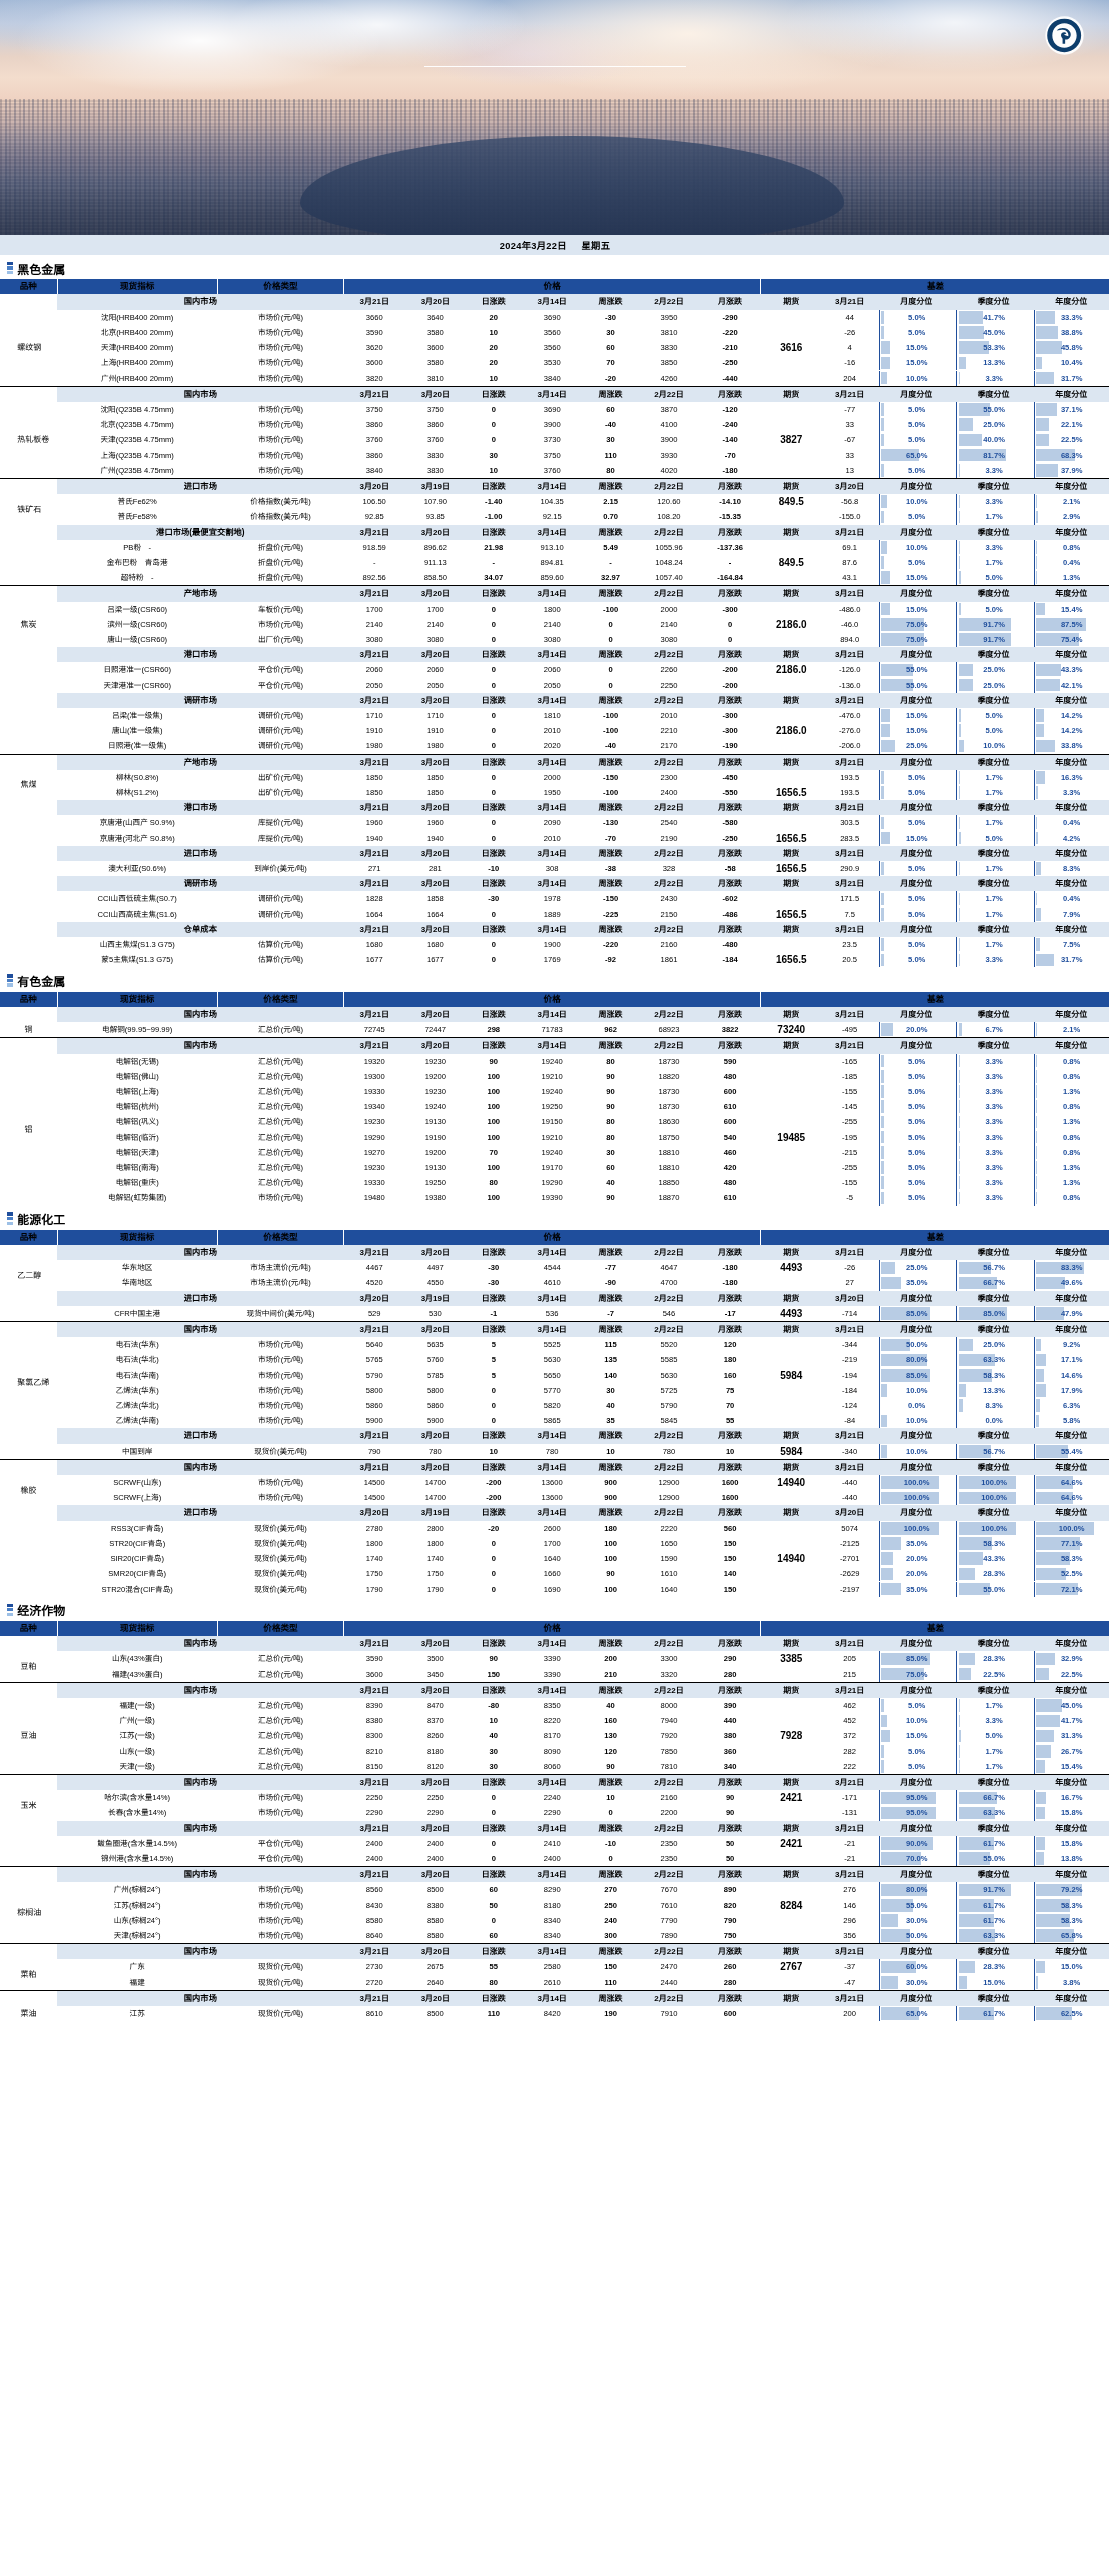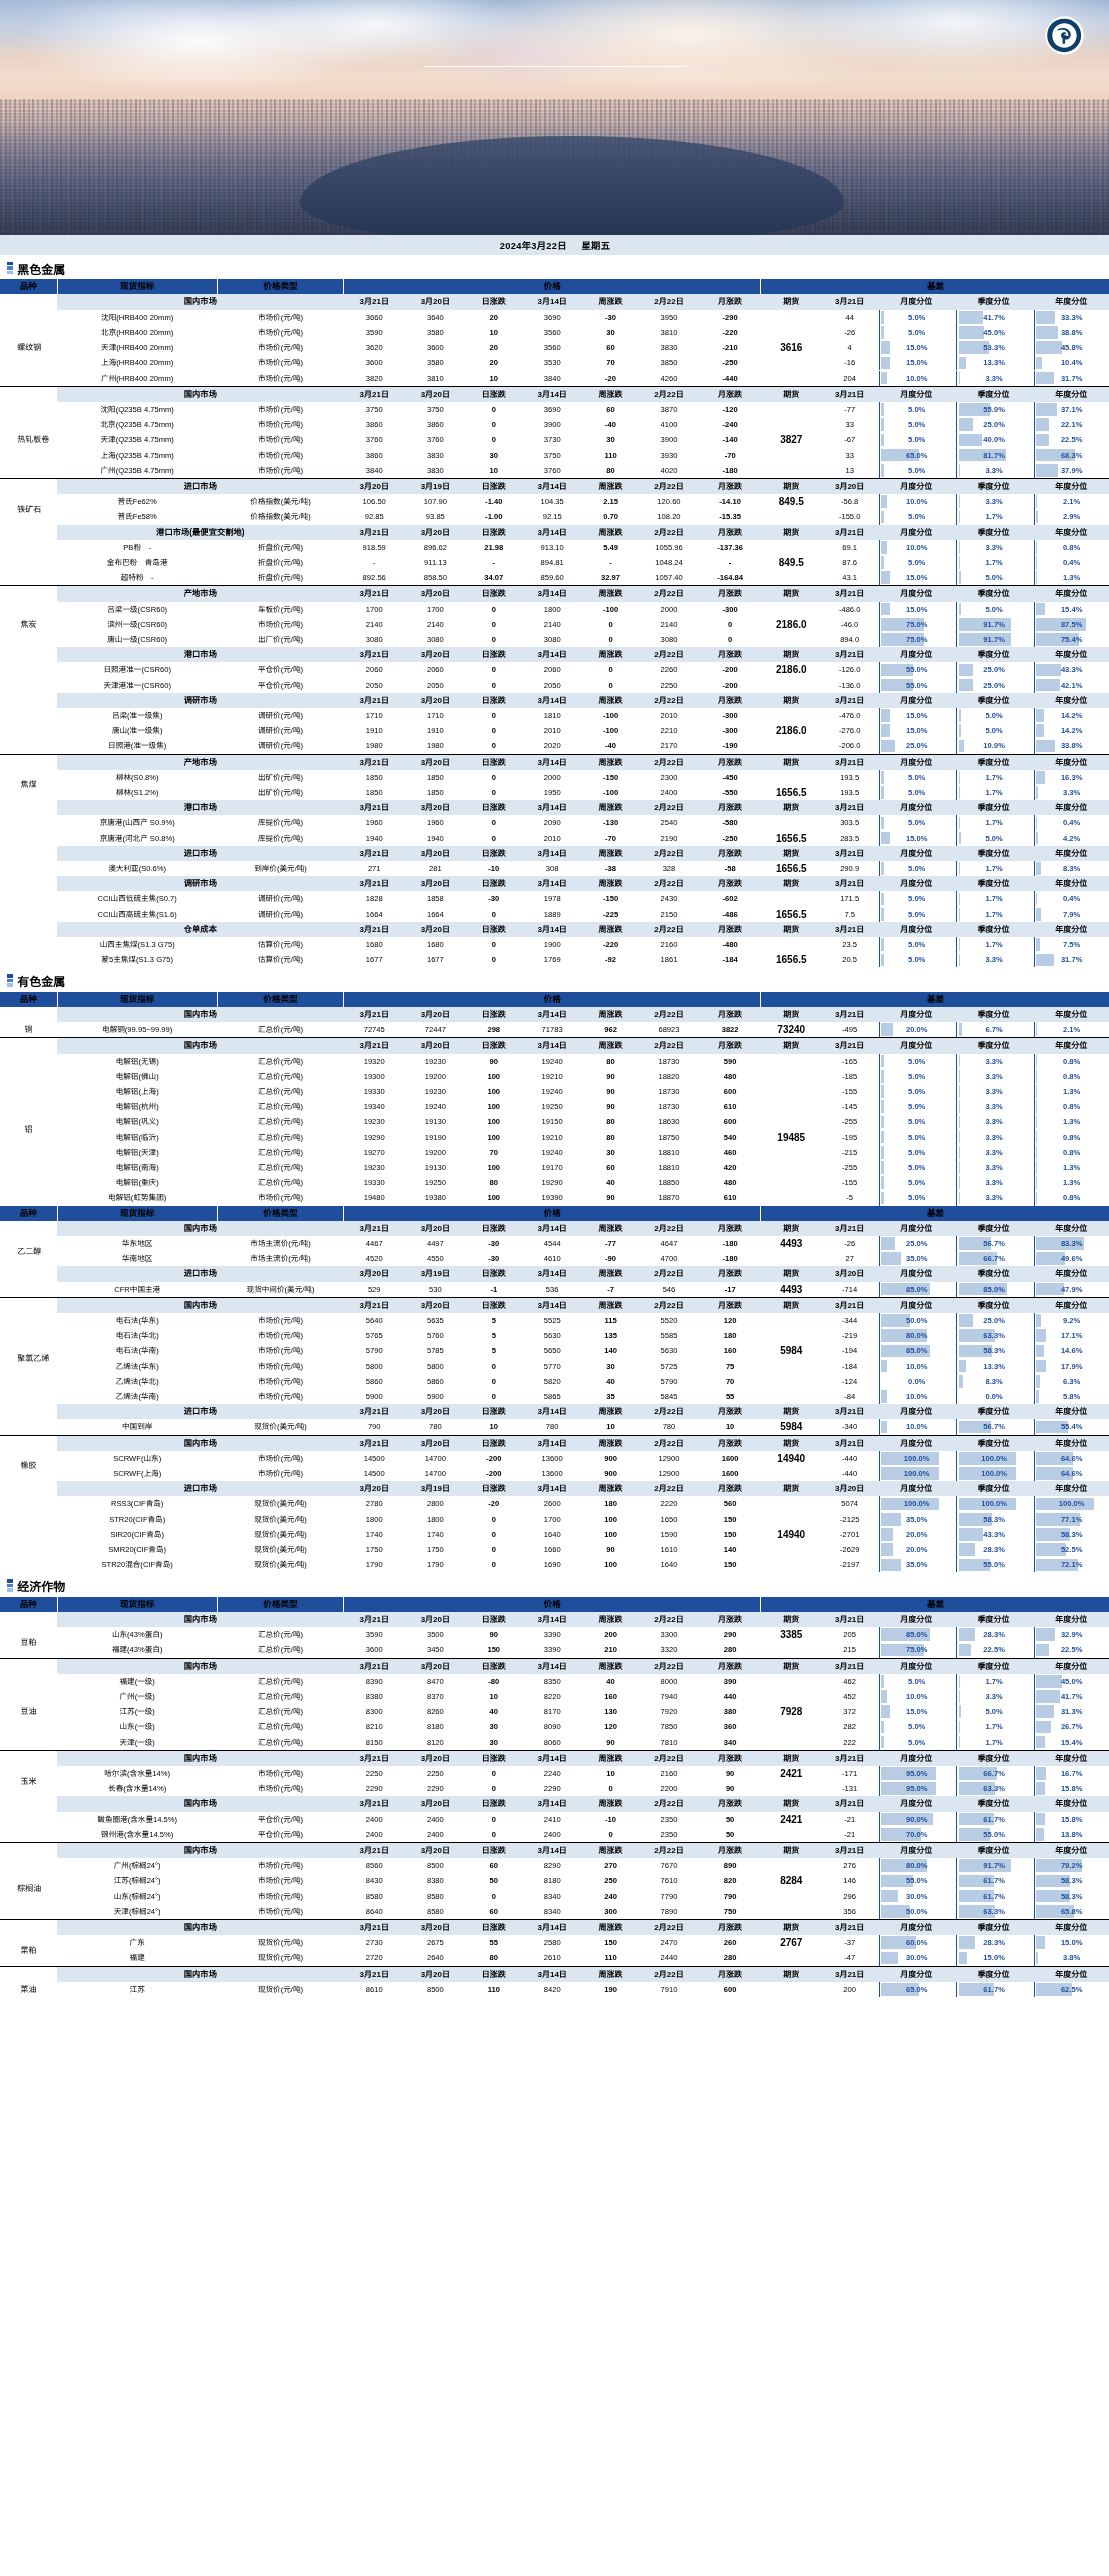--- a/index.html
+++ b/index.html
@@ -1471,20 +1471,28 @@
             </td>
             <td class="pcell">
               <div class="wrap pct"><div class="fill" style="width: 2.574%;"></div><span class="t">3.3%</span></div>
             </td>
             <td class="pcell">
               <div class="wrap pct"><div class="fill" style="width: 0.624%;"></div><span class="t">0.8%</span></div>
             </td>
           </tr>
         </tbody>
       </table>
+      <div class="sec-head">
+        <span class="sec-mark">
+          <i></i>
+          <i></i>
+          <i></i>
+        </span>
+        <span class="sec-title">能源化工</span>
+      </div>
       <table class="grid">
         <colgroup>
           <col style="width: 42px;">
           <col style="width: 118px;">
           <col style="width: 93px;">
           <col style="width: 45px;">
           <col style="width: 45px;">
           <col style="width: 41px;">
           <col style="width: 45px;">
           <col style="width: 41px;">

